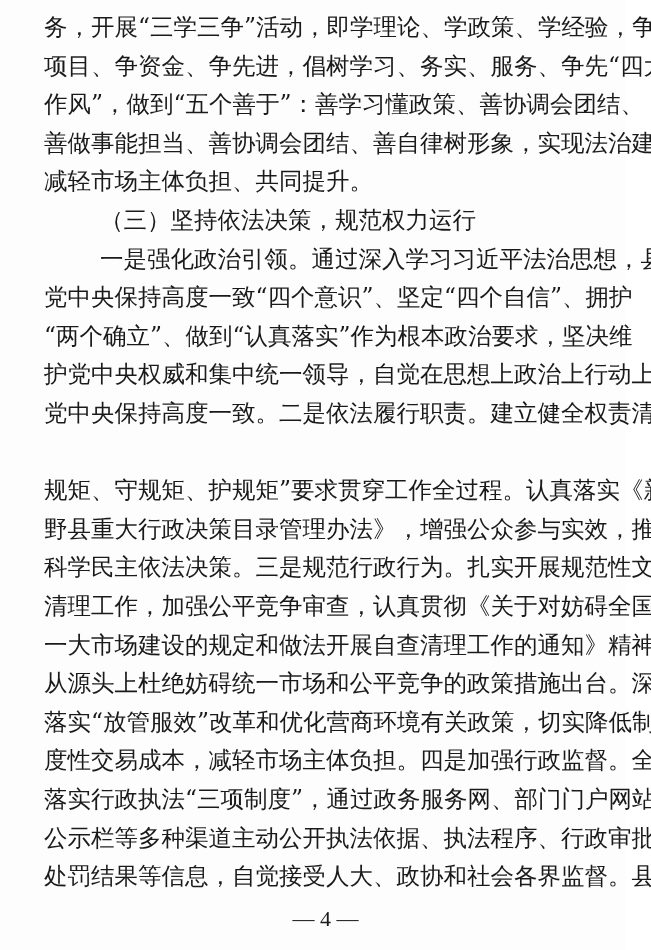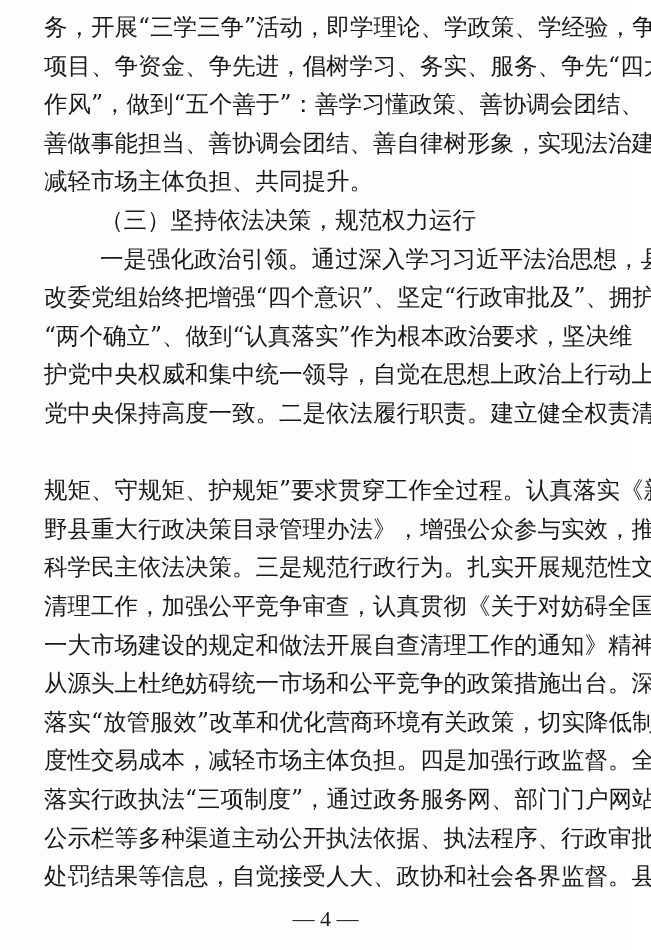--- a/index.html
+++ b/index.html
@@ -18,21 +18,21 @@
 <body>
 
 <div class="page">
   <div class="line" style="top:8px">务，开展“三学三争”活动，即学理论、学政策、学经验，争</div>
   <div class="line" style="top:46.6px">项目、争资金、争先进，倡树学习、务实、服务、争先“四大</div>
   <div class="line" style="top:85.2px">作风”，做到“五个善于”：善学习懂政策、善协调会团结、</div>
   <div class="line" style="top:123.8px">善做事能担当、善协调会团结、善自律树形象，实现法治建设</div>
   <div class="line last" style="top:162.4px">减轻市场主体负担、共同提升。</div>
   <div class="line indent last" style="top:201px">（三）坚持依法决策，规范权力运行</div>
   <div class="line indent" style="top:239.6px">一是强化政治引领。通过深入学习习近平法治思想，县发</div>
-  <div class="line" style="top:278.2px">改委党组始终把增强“四个意识”、坚定“行政审批及”、拥护</div>
+  <div class="line" style="top:278.2px">党中央保持高度一致“四个意识”、坚定“四个自信”、拥护</div>
   <div class="line" style="top:316.8px">“两个确立”、做到“认真落实”作为根本政治要求，坚决维</div>
   <div class="line" style="top:355.4px">护党中央权威和集中统一领导，自觉在思想上政治上行动上同</div>
   <div class="line" style="top:394px">党中央保持高度一致。二是依法履行职责。建立健全权责清单</div>
   <div class="line" style="top:471.2px">规矩、守规矩、护规矩”要求贯穿工作全过程。认真落实《新</div>
   <div class="line" style="top:509.8px">野县重大行政决策目录管理办法》，增强公众参与实效，推动</div>
   <div class="line" style="top:548.4px">科学民主依法决策。三是规范行政行为。扎实开展规范性文件</div>
   <div class="line" style="top:587px">清理工作，加强公平竞争审查，认真贯彻《关于对妨碍全国统</div>
   <div class="line" style="top:625.6px">一大市场建设的规定和做法开展自查清理工作的通知》精神，</div>
   <div class="line" style="top:664.2px">从源头上杜绝妨碍统一市场和公平竞争的政策措施出台。深入</div>
   <div class="line" style="top:702.8px">落实“放管服效”改革和优化营商环境有关政策，切实降低制</div>

